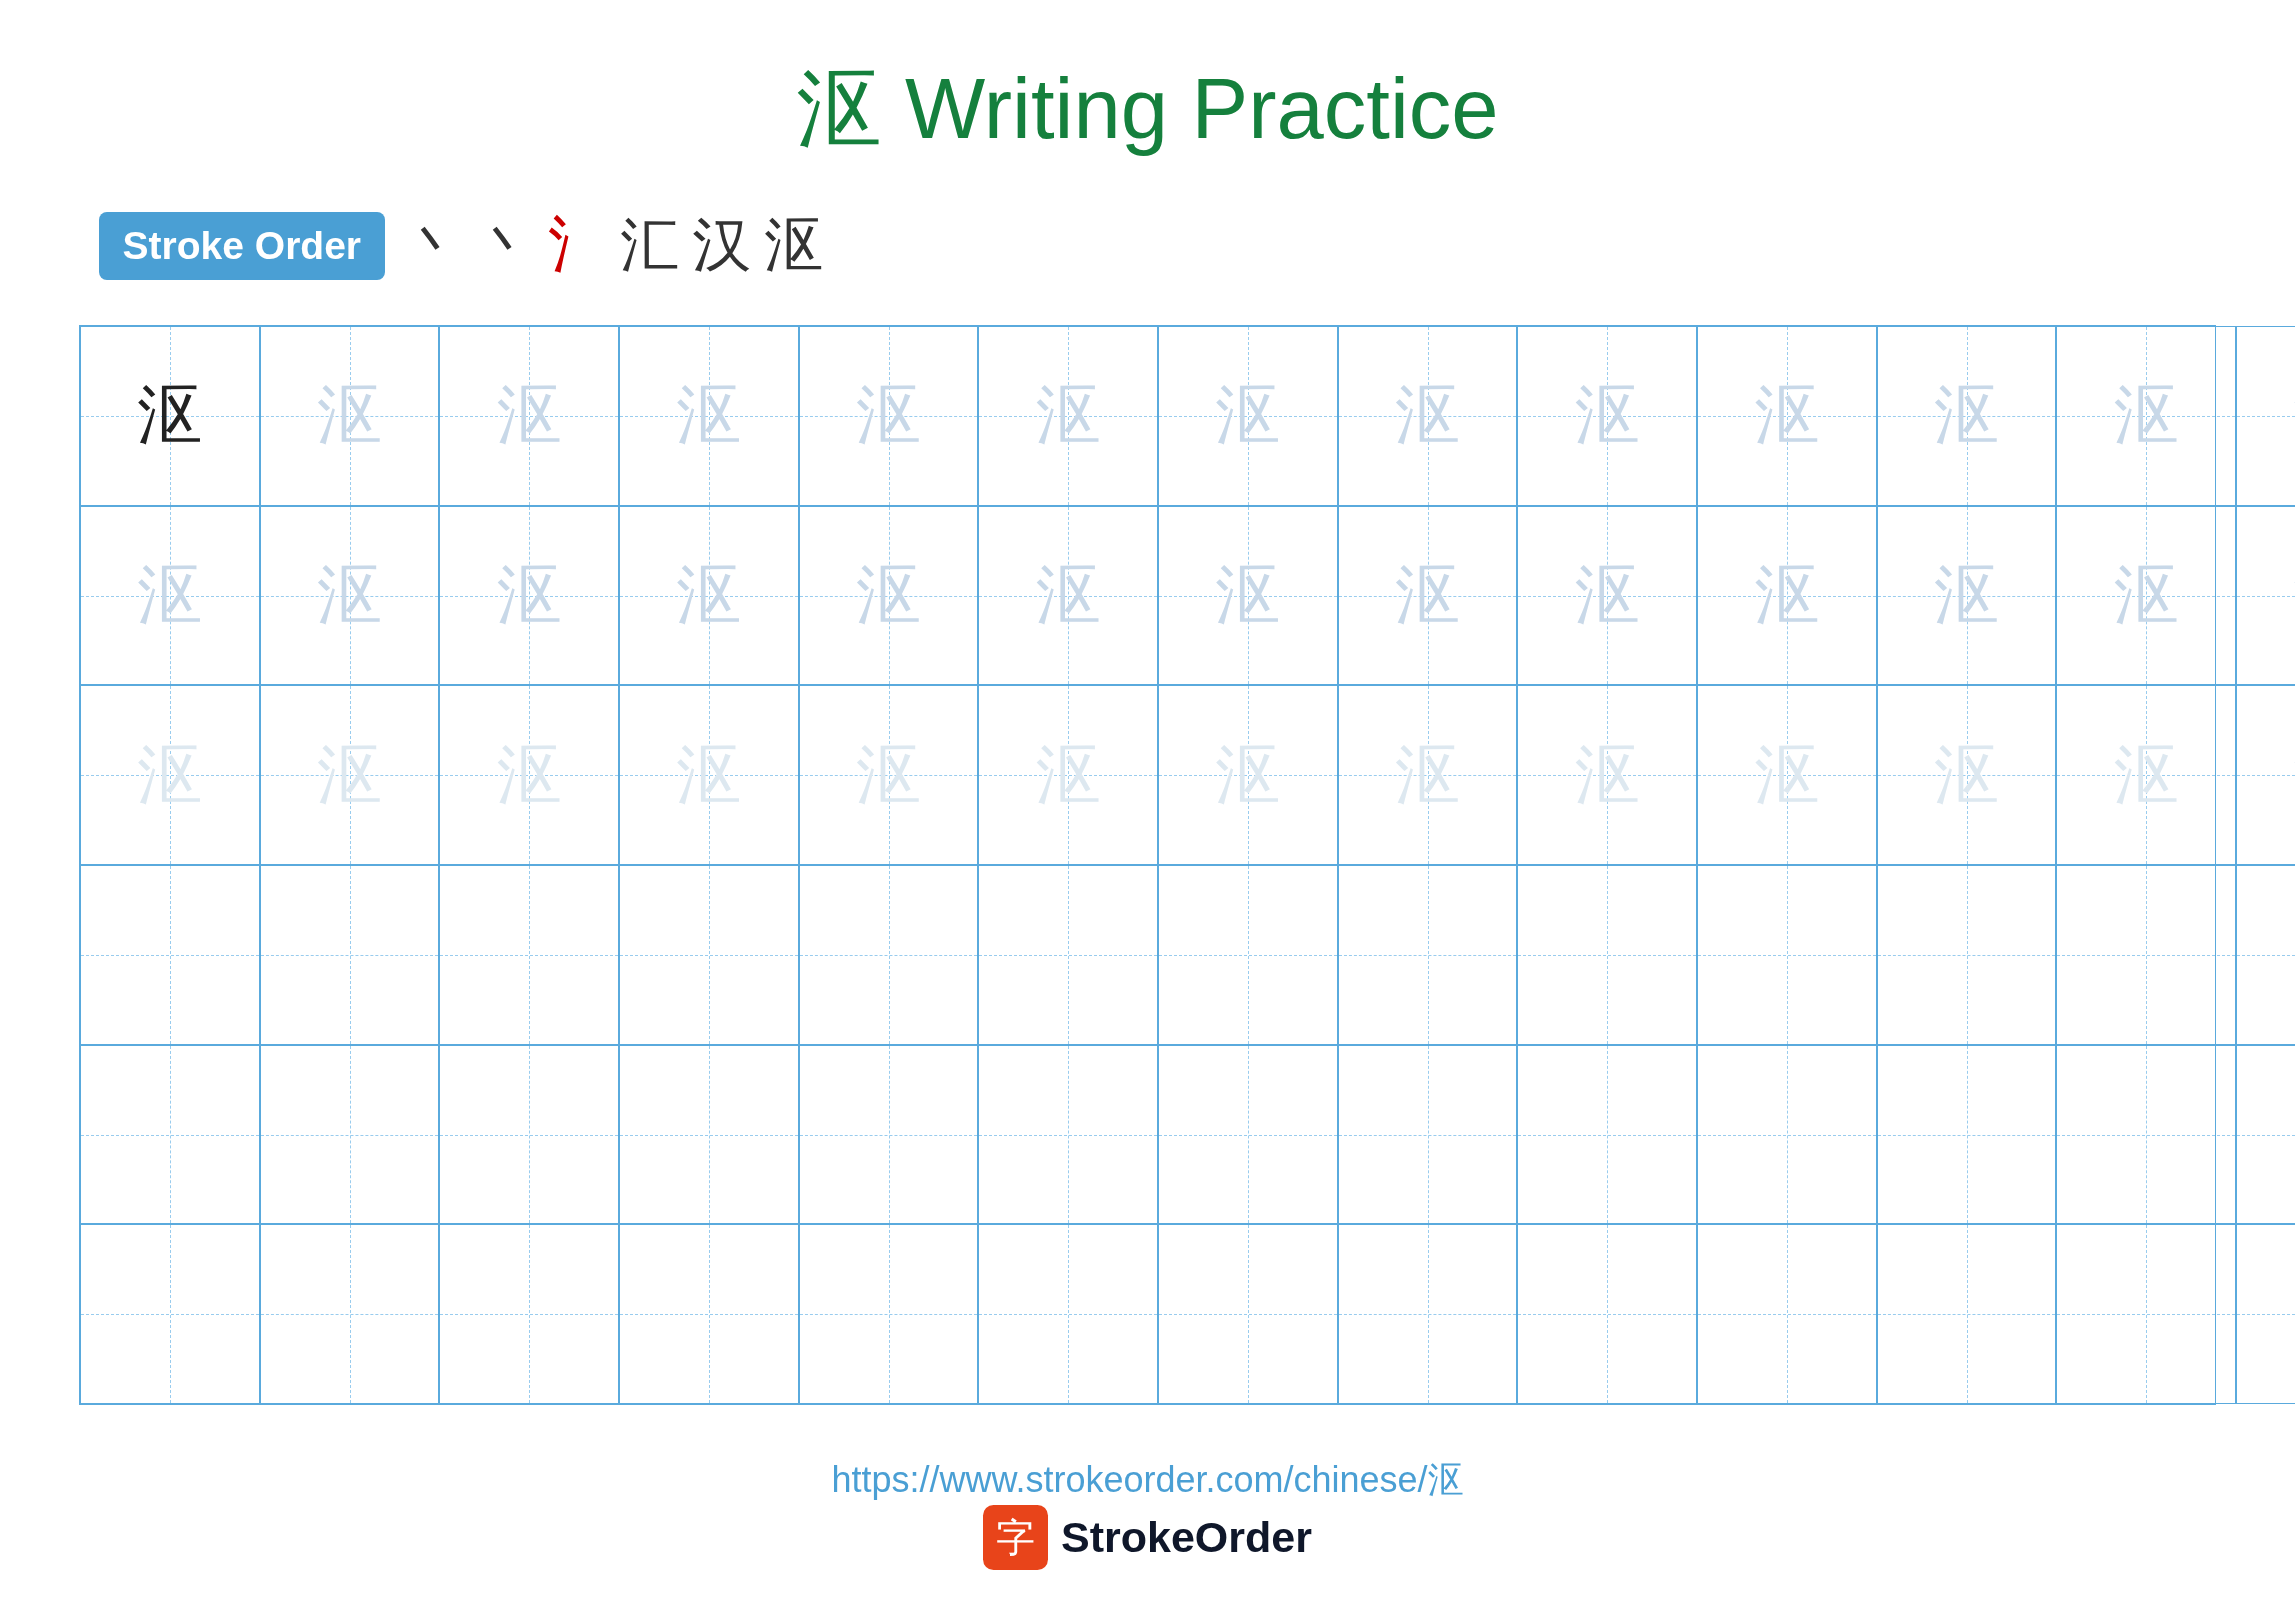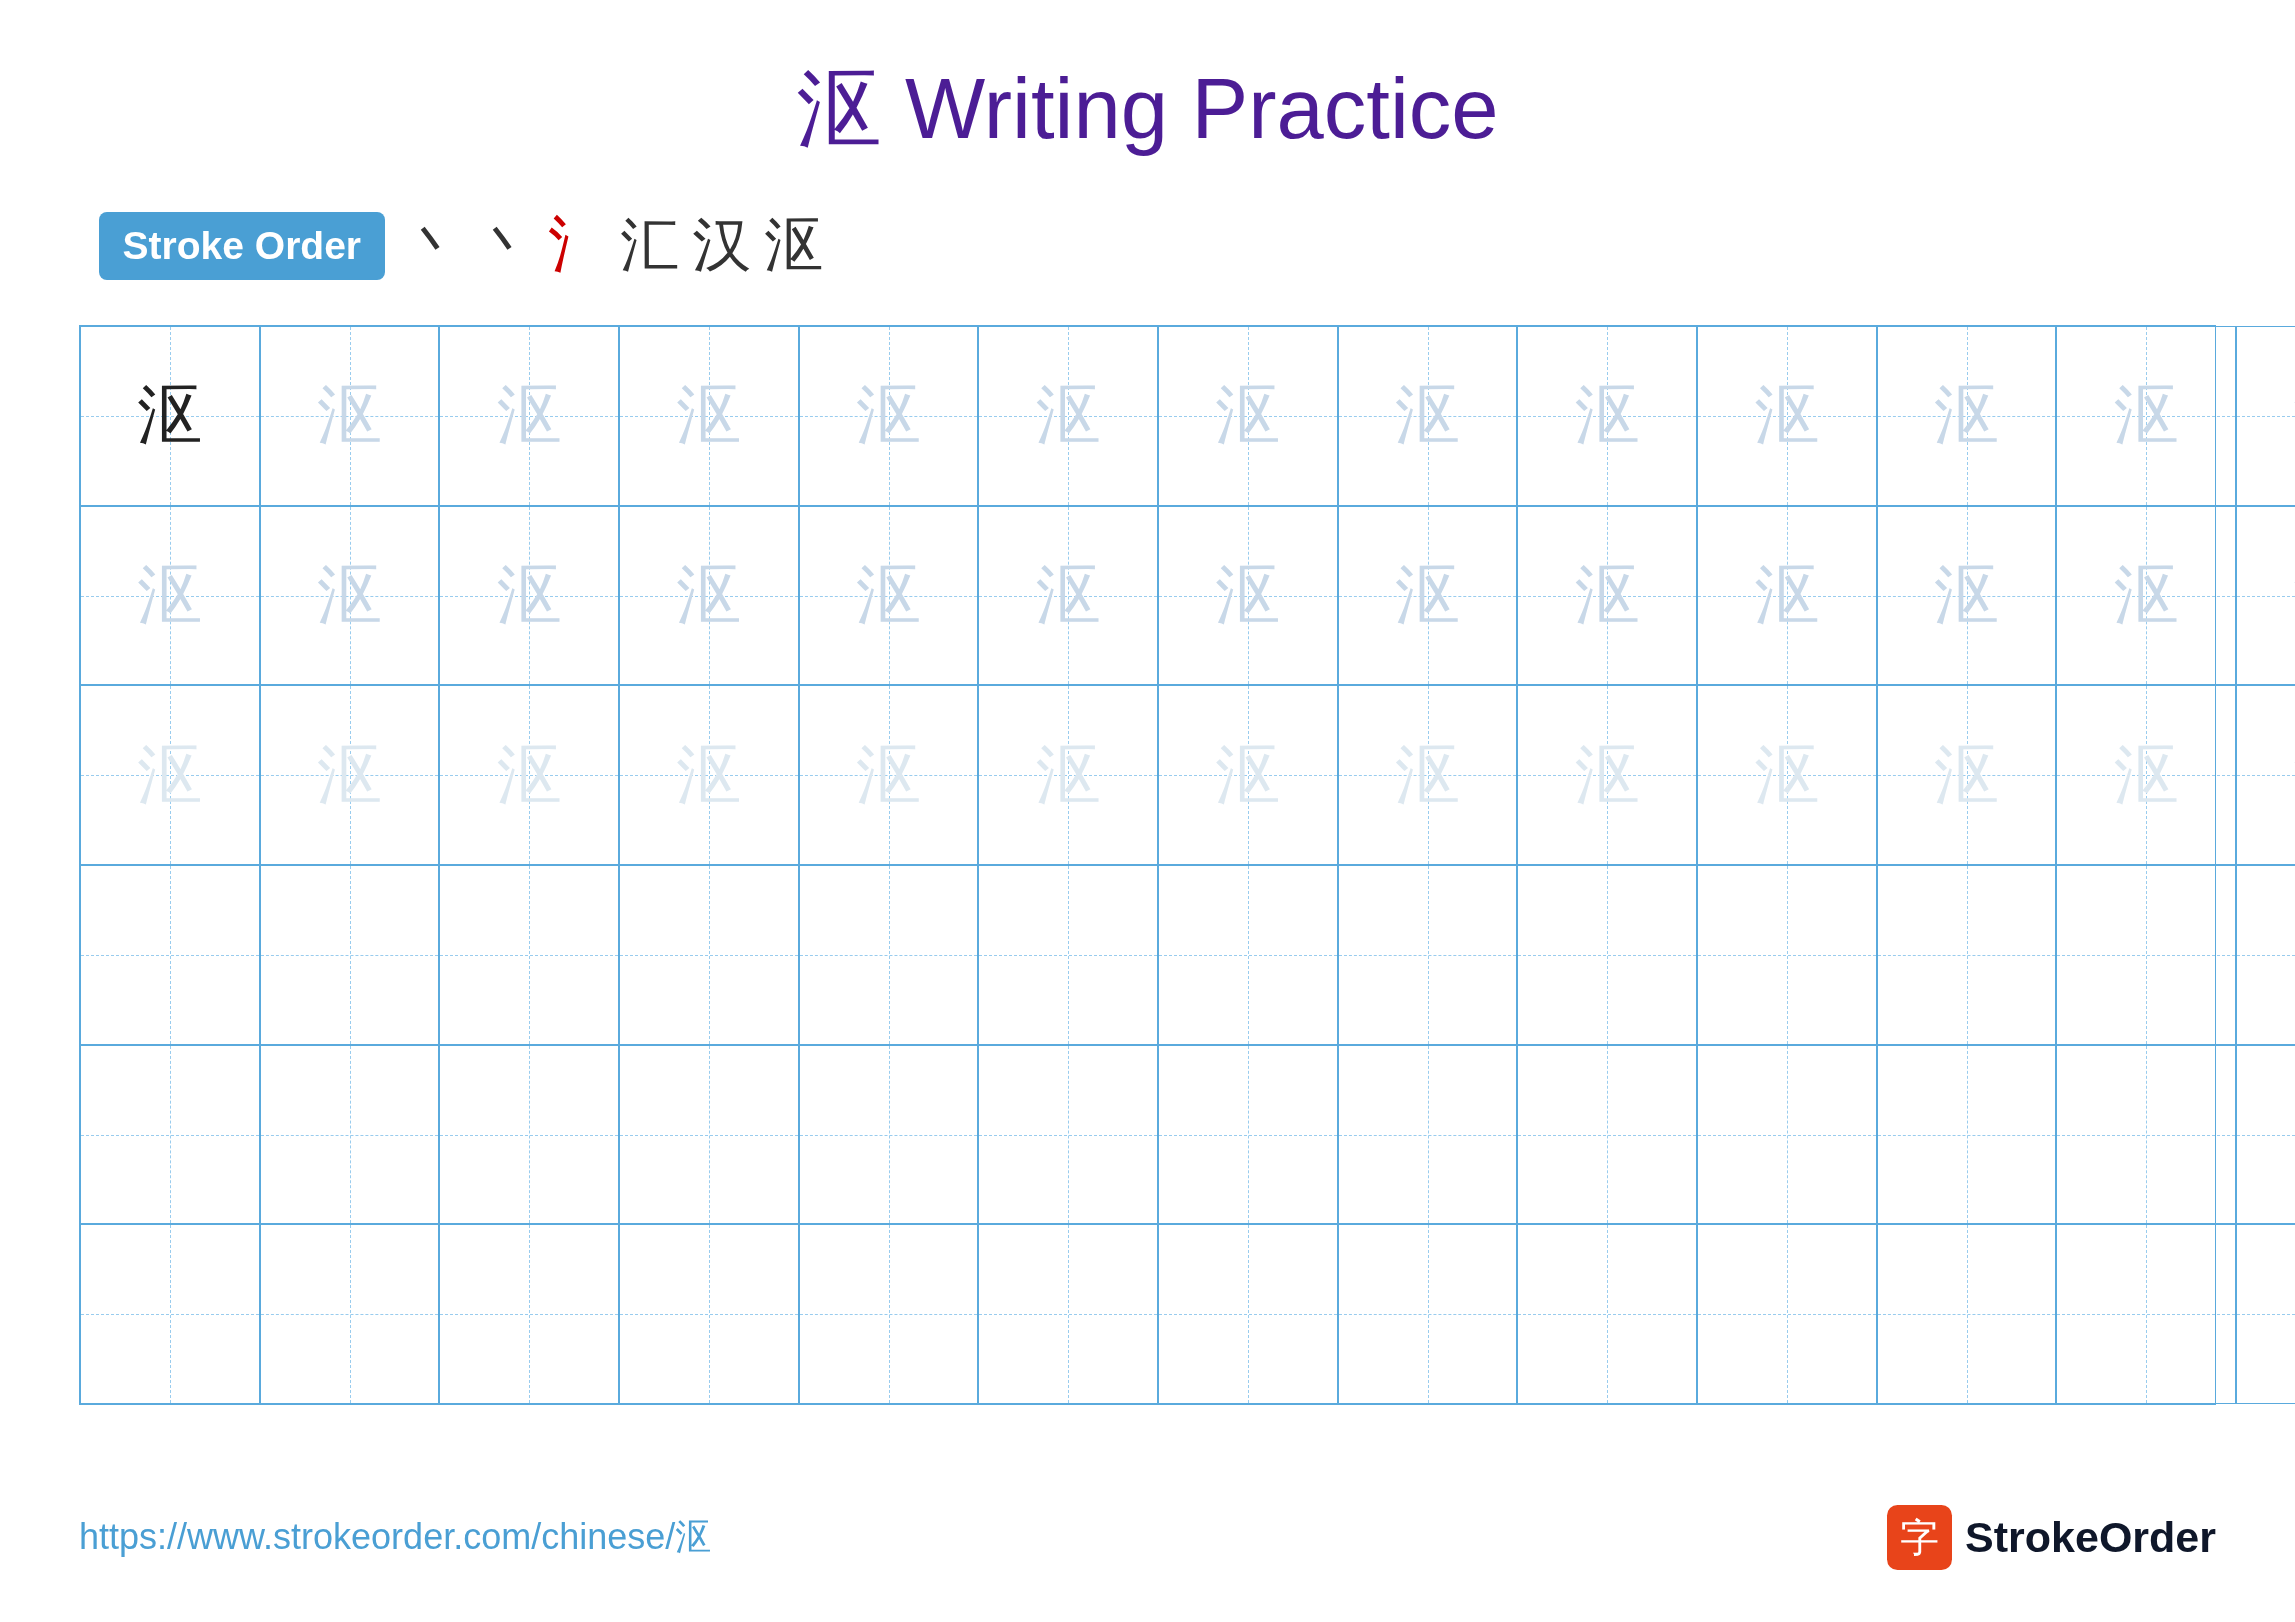--- a/index.html
+++ b/index.html
@@ -20,21 +20,21 @@
       position: relative;
     }
 
     .title-area {
       text-align: center;
       margin-bottom: 39px;
     }
 
     .title-text {
       font-size: 85px;
-      color: #4c1d95;
+      color: #15803d;
       font-weight: normal;
     }
 
     .stroke-order-area {
       display: flex;
       align-items: center;
       margin-bottom: 39px;
       gap: 19.6px;
       margin-left: 20px;
     }
@@ -124,20 +124,21 @@
     }
 
     .footer {
       position: absolute;
       bottom: 52px;
       left: 79px;
       right: 79px;
       display: flex;
       align-items: center;
       justify-content: space-between;
+      flex-direction: column;
     }
 
     .footer-url {
       color: #4a9fd4;
       font-size: 36px;
       text-decoration: none;
     }
 
     .footer-logo {
       display: flex;

